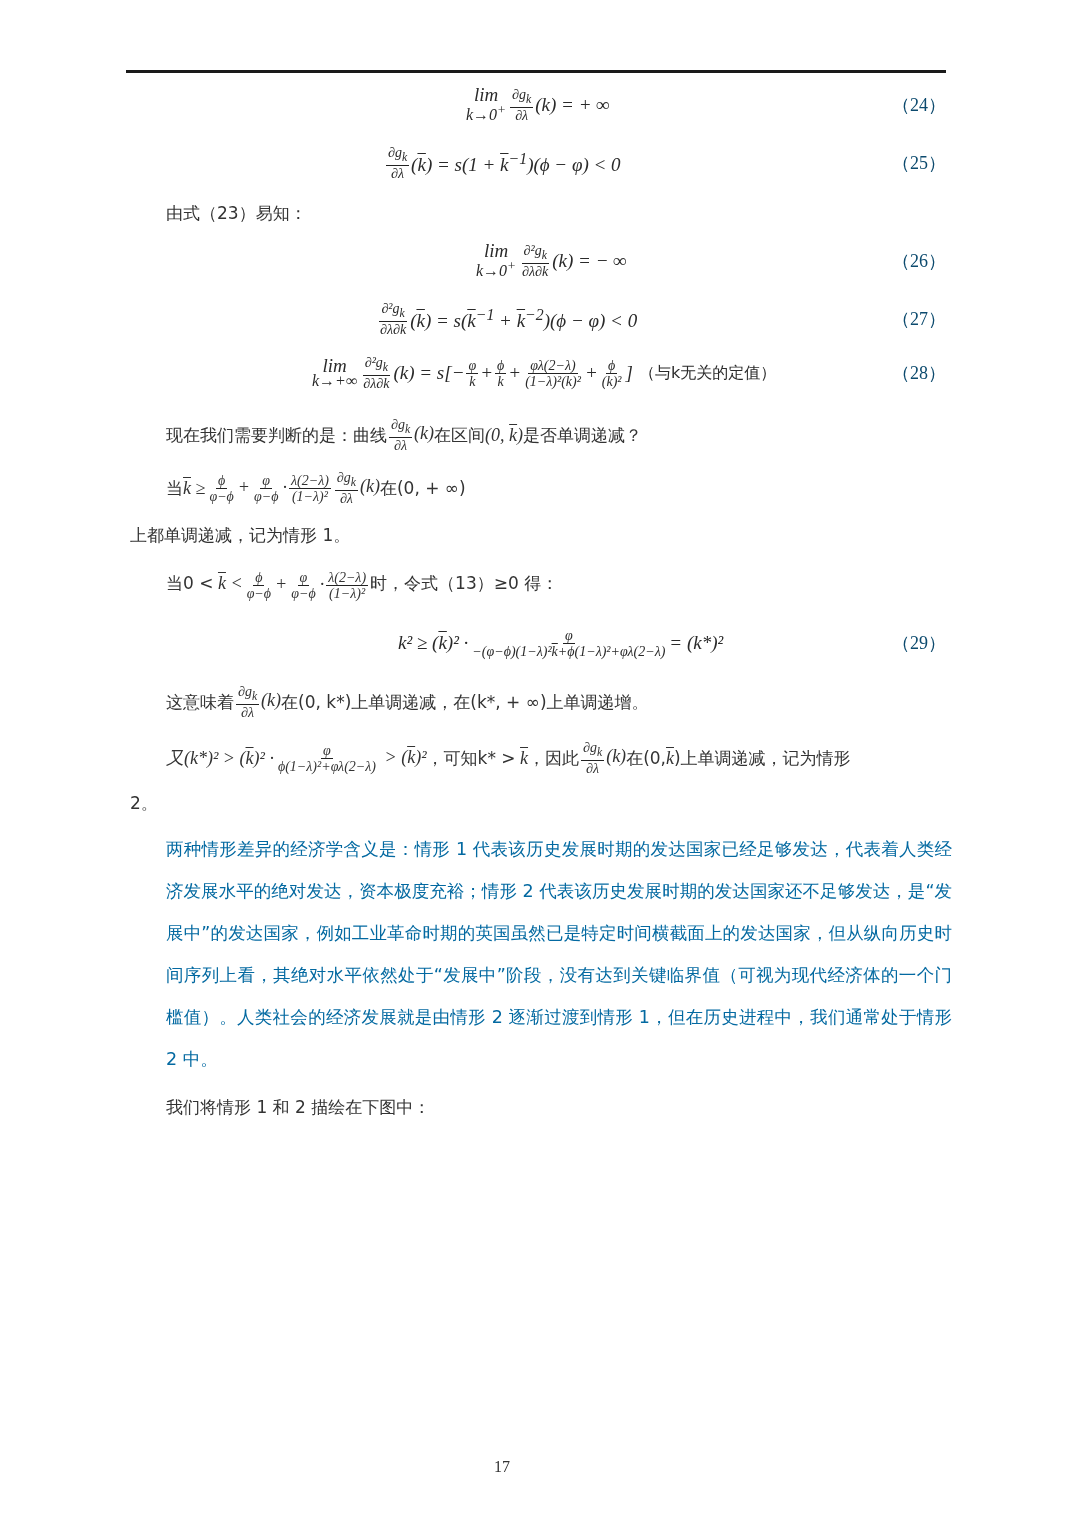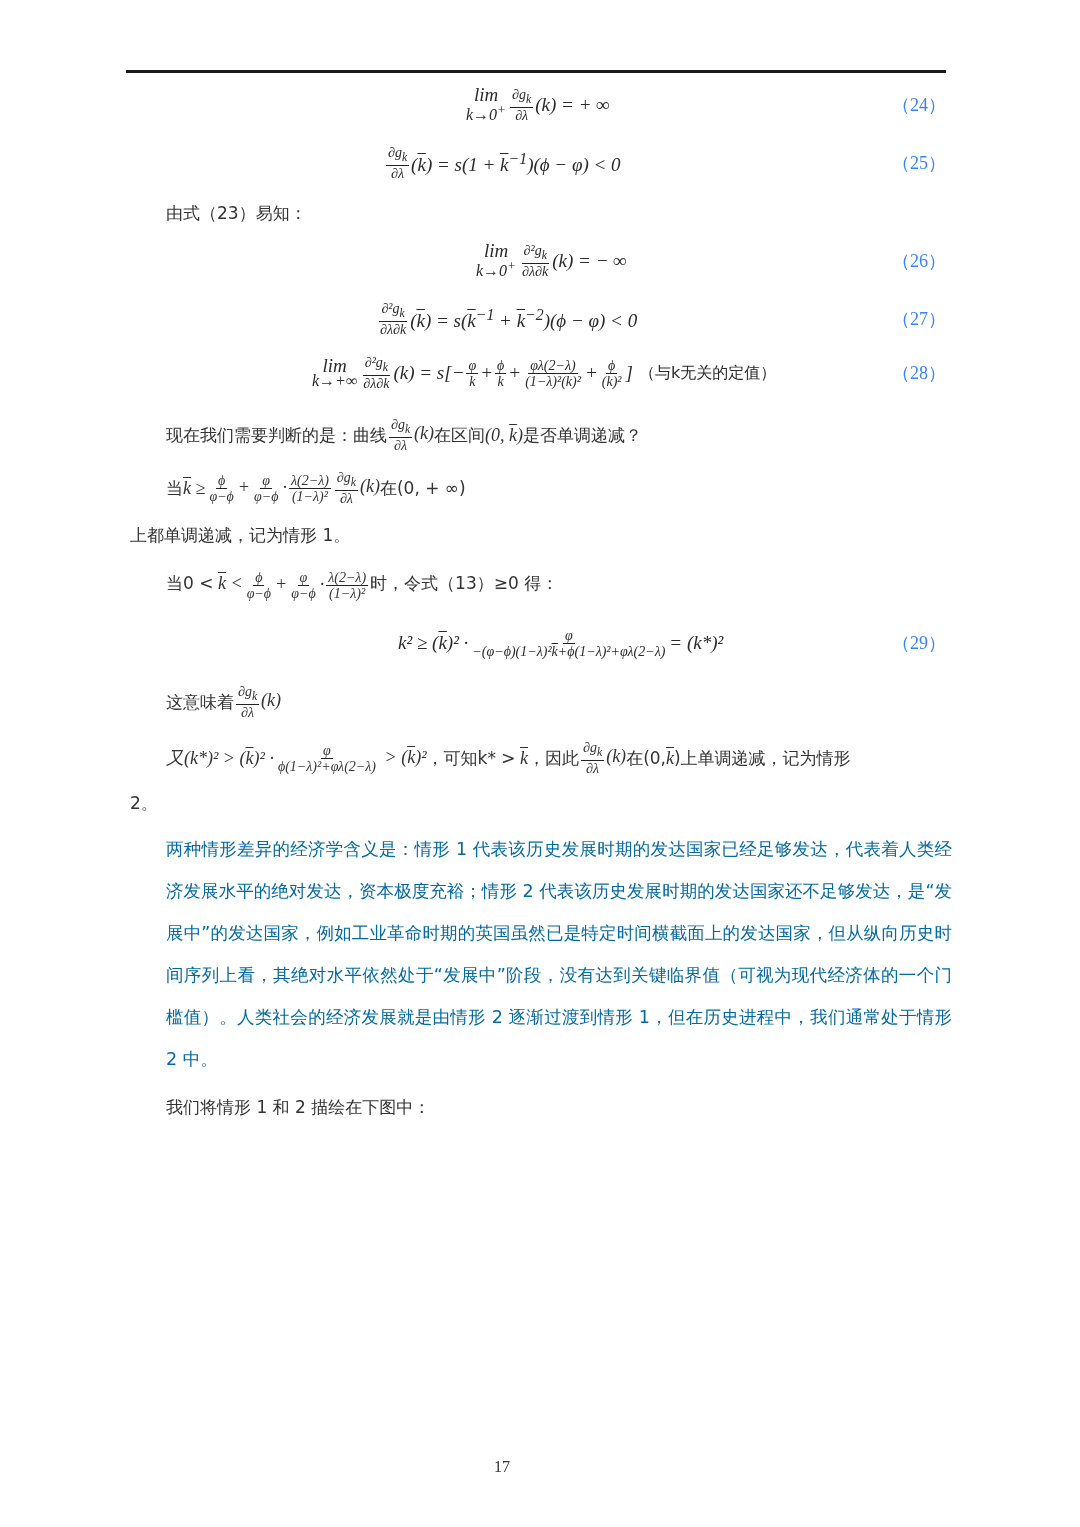--- a/index.html
+++ b/index.html
@@ -3,21 +3,21 @@
 <meta charset="utf-8">
 <style>
   html, body { margin: 0; padding: 0; background: #ffffff; }
   body {
     width: 1080px; height: 1527px; position: relative; overflow: hidden;
     font-family: "DejaVu Serif", serif; color: #2a2a2a;
   }
   .rule { position: absolute; left: 126px; top: 70px; width: 820px; height: 3px; background: #1a1a1a; }
   .eq-row { position: absolute; left: 126px; width: 820px; height: 50px; }
   .eq { position: absolute; top: 0; font-family: "Liberation Serif", serif; font-size: 19px; font-style: italic; white-space: nowrap; display: flex; align-items: center; height: 50px; }
-  .eqnum { position: absolute; right: 0; top: 0; height: 50px; display: flex; align-items: center; font-family: "Liberation Serif", serif; font-size: 18px; color: #3b82f6; }
+  .eqnum { position: absolute; right: 0; top: 0; height: 50px; display: flex; align-items: center; font-family: "Liberation Serif", serif; font-size: 18px; color: #0c4a6e; }
   .frac { display: inline-flex; flex-direction: column; align-items: center; vertical-align: middle; font-size: 14px; margin: 0 2px; }
   .frac .num { border-bottom: 1px solid #222; padding: 0 2px; line-height: 15px; }
   .frac .den { padding: 0 2px; line-height: 15px; }
   .lim { display: inline-flex; flex-direction: column; align-items: center; vertical-align: middle; margin-right: 2px; line-height: 15px; }
   .lim .sub { font-size: 16px; }
   .n { font-style: normal; }
   .ov { text-decoration: overline; }
   .text { position: absolute; left: 130px; width: 820px; font-family: "DejaVu Sans", sans-serif; font-size: 17px; color: #333; line-height: 26px; white-space: nowrap; }
   .indent { left: 166px; }
   .para { position: absolute; left: 130px; width: 822px; font-family: "DejaVu Sans", sans-serif; font-size: 17.5px; color: #0369a1; line-height: 42px; text-align: justify; }
@@ -175,20 +175,21 @@
   </div>
   <div class="eqnum">（29）</div>
 </div>
 
 <div class="text indent" style="top:684px; height:36px; display:flex; align-items:center;">
   <span>这意味着</span>
   <span class="mathinline"><span class="frac">
         <span class="num">∂g<sub>k</sub></span>
         <span class="den">∂λ</span>
       </span>(k)</span>
+  <span>在(0, k*)上单调递减，在(k*, + ∞)上单调递增。</span>
 </div>
 
 <div class="text indent" style="top:738px; height:40px; display:flex; align-items:center;">
   <span class="mathinline">又(k*)² &gt;</span>
   <span class="mathinline">&nbsp;(<span class="ov">k</span>)² · </span>
   <span class="mathinline"><span class="frac">
         <span class="num">φ</span>
         <span class="den">ϕ(1−λ)²+φλ(2−λ)</span>
       </span> &gt; (<span class="ov">k</span>)²</span>
   <span>，可知k* &gt;</span>

